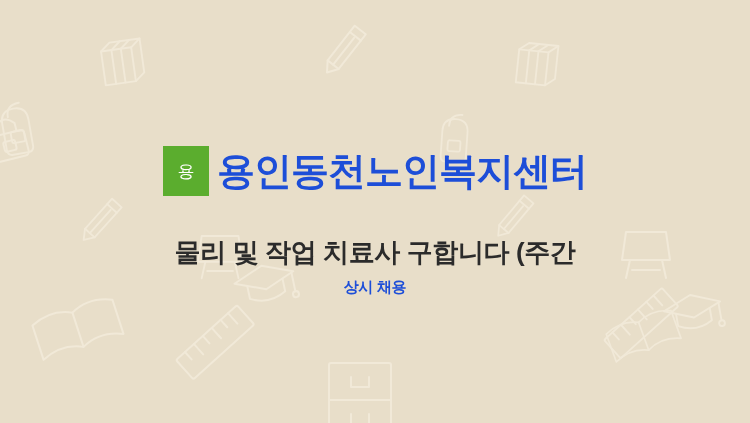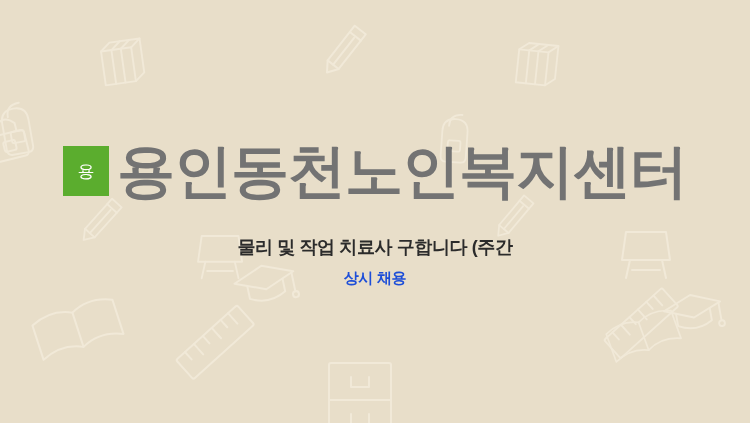--- a/index.html
+++ b/index.html
@@ -72,31 +72,31 @@
     align-items: center;
     justify-content: center;
     font-size: 17px;
     font-weight: 500;
     line-height: 1;
     flex: 0 0 auto;
     margin-right: 8px;
   }
 
   #page-title {
-    font-size: 58px;
+    font-size: 38px;
     font-weight: 700;
-    color: #737373;
+    color: #1d4ed8;
     line-height: 1;
     letter-spacing: -1px;
     white-space: nowrap;
   }
 
   #subtitle {
     margin-top: 36px;
-    font-size: 18px;
+    font-size: 26px;
     font-weight: 700;
     color: #2b2b2b;
     line-height: 1.2;
     letter-spacing: -0.4px;
     white-space: nowrap;
     text-align: center;
   }
 
   #recruit-status {
     margin-top: 10px;

